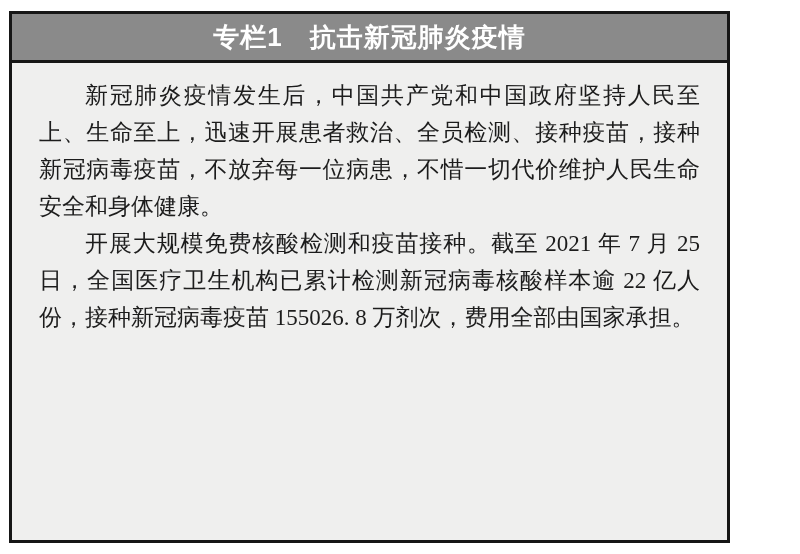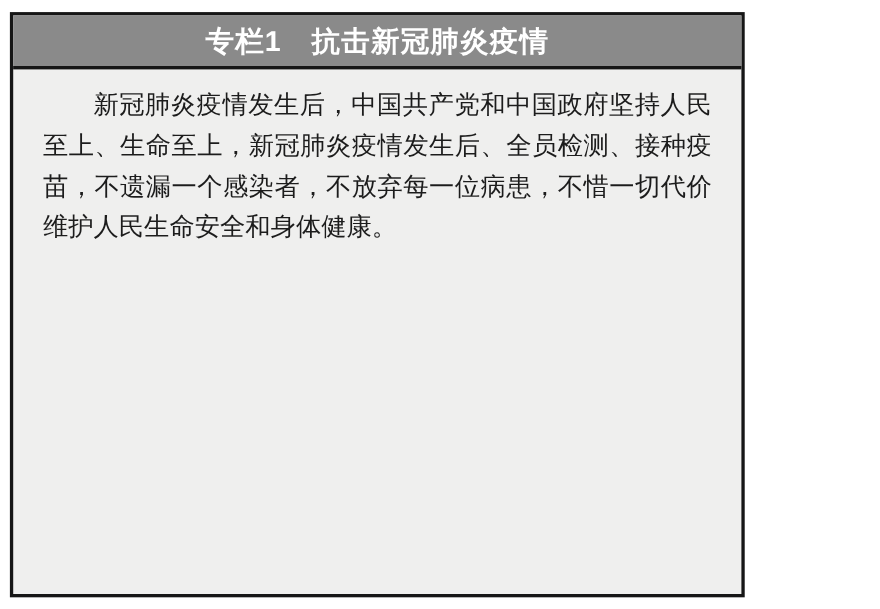--- a/index.html
+++ b/index.html
@@ -14,21 +14,21 @@
   html,body{width:800px;height:554px;}
   body{
     background:var(--page-bg);
     font-family:"Liberation Serif","DejaVu Serif",serif;
     position:relative;
     overflow:hidden;
   }
   .panel{
     position:absolute;
     left:9px; top:11px;
-    width:668px; height:532px;
+    width:721px; height:532px;
     border:3px solid var(--border-color);
     background:var(--body-bg);
   }
   .panel-header{
     height:49px;
     background:var(--header-bg);
     border-bottom:3px solid var(--border-color);
     display:flex;
     align-items:center;
     justify-content:center;
@@ -54,15 +54,16 @@
   }
 </style>
 </head>
 <body>
 
 <div class="panel">
   <div class="panel-header">
     <span class="panel-title">专栏1　抗击新冠肺炎疫情</span>
   </div>
   <div class="panel-body">
-    <p>新冠肺炎疫情发生后，中国共产党和中国政府坚持人民至上、生命至上，新冠肺炎疫情发生后、全员检测、接种疫苗，不遗漏一个感染者，不放弃每一位病患，不惜一切代价维护人民生命安全和身体健康。</p>
+    <p>新冠肺炎疫情发生后，中国共产党和中国政府坚持人民至上、生命至上，迅速开展患者救治、全员检测、接种疫苗，接种新冠病毒疫苗，不放弃每一位病患，不惜一切代价维护人民生命安全和身体健康。</p>
+    <p>开展大规模免费核酸检测和疫苗接种。截至 2021 年 7 月 25 日，全国医疗卫生机构已累计检测新冠病毒核酸样本逾 22 亿人份，接种新冠病毒疫苗 155026. 8 万剂次，费用全部由国家承担。</p>
   </div>
 </div>
 
 </body></html>

